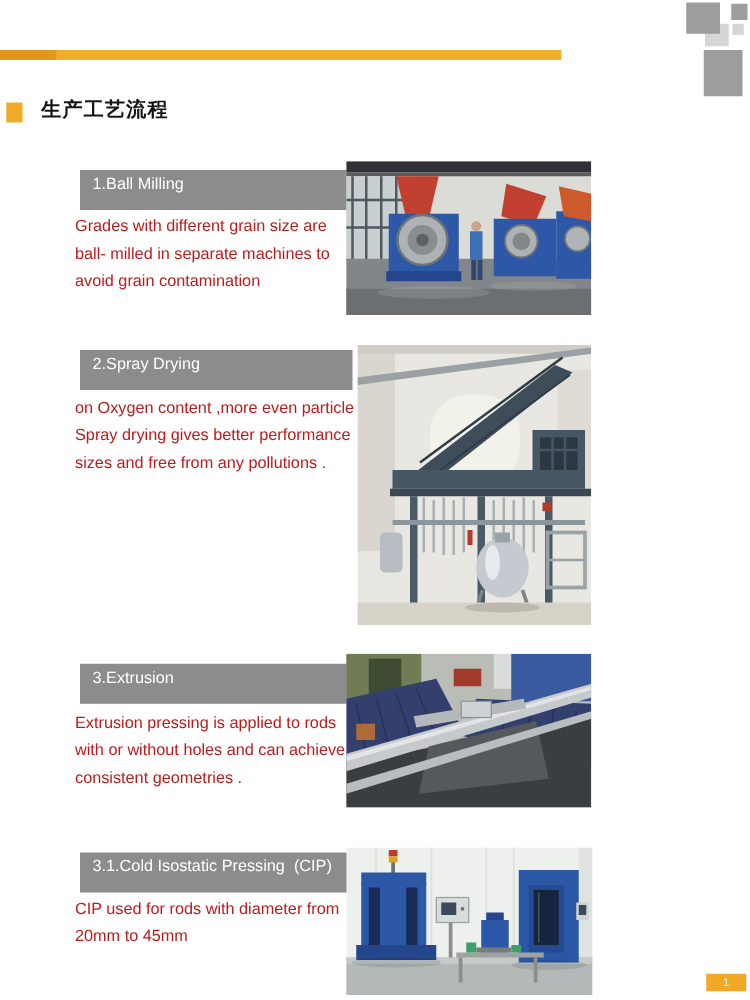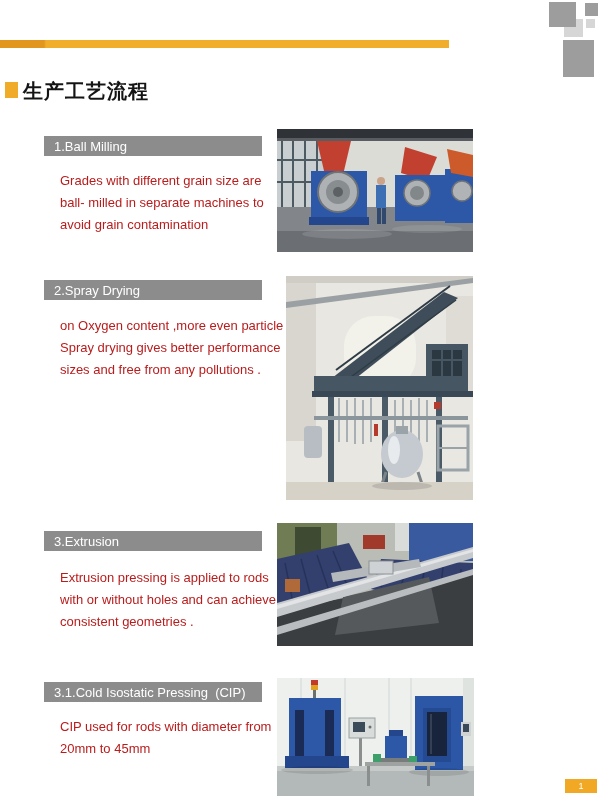--- a/index.html
+++ b/index.html
@@ -8,24 +8,24 @@
     font-family:"Liberation Sans",sans-serif;
   }
   
   .topbar{position:absolute;left:0;top:40px;width:449px;height:8px;
     background:linear-gradient(90deg,#e2961d 0px,#e2961d 44px,#f1ae2b 46px,#f1ae2b 100%);}
   .sq{position:absolute;}
   .sq-g{background:#9d9d9d;}
   .sq-l{background:#d6d6d6;}
   
   .head-bullet{position:absolute;left:5px;top:82px;width:13px;height:16px;background:#f0ac28;}
-  .head-title{position:absolute;left:23px;top:78px;font-size:20px;font-weight:bold;color:#141414;letter-spacing:1px;}
+  .head-title{position:absolute;left:33px;top:78px;font-size:16px;font-weight:bold;color:#141414;letter-spacing:1px;}
   
   .sec{position:absolute;left:0;width:600px;}
-  .sec-bar{position:absolute;left:44px;width:218px;height:20px;background:#8c8c8c;}
+  .sec-bar{position:absolute;left:64px;width:218px;height:32px;background:#8c8c8c;}
   .sec-bar span{display:block;padding-left:10px;line-height:22px;font-size:13px;color:#ffffff;white-space:pre;}
   .sec-body{position:absolute;left:60px;width:232px;}
   .sec-body div{font-size:13px;line-height:22px;color:#b91c1c;white-space:pre;}
   .photo{position:absolute;margin:0;line-height:0;}
   .photo svg{display:block;}
   
   .page-badge{position:absolute;left:565px;top:779px;width:32px;height:14px;background:#f0a825;
     color:#ffffff;font-size:9px;line-height:14px;text-align:center;}
 </style>
 </head>

